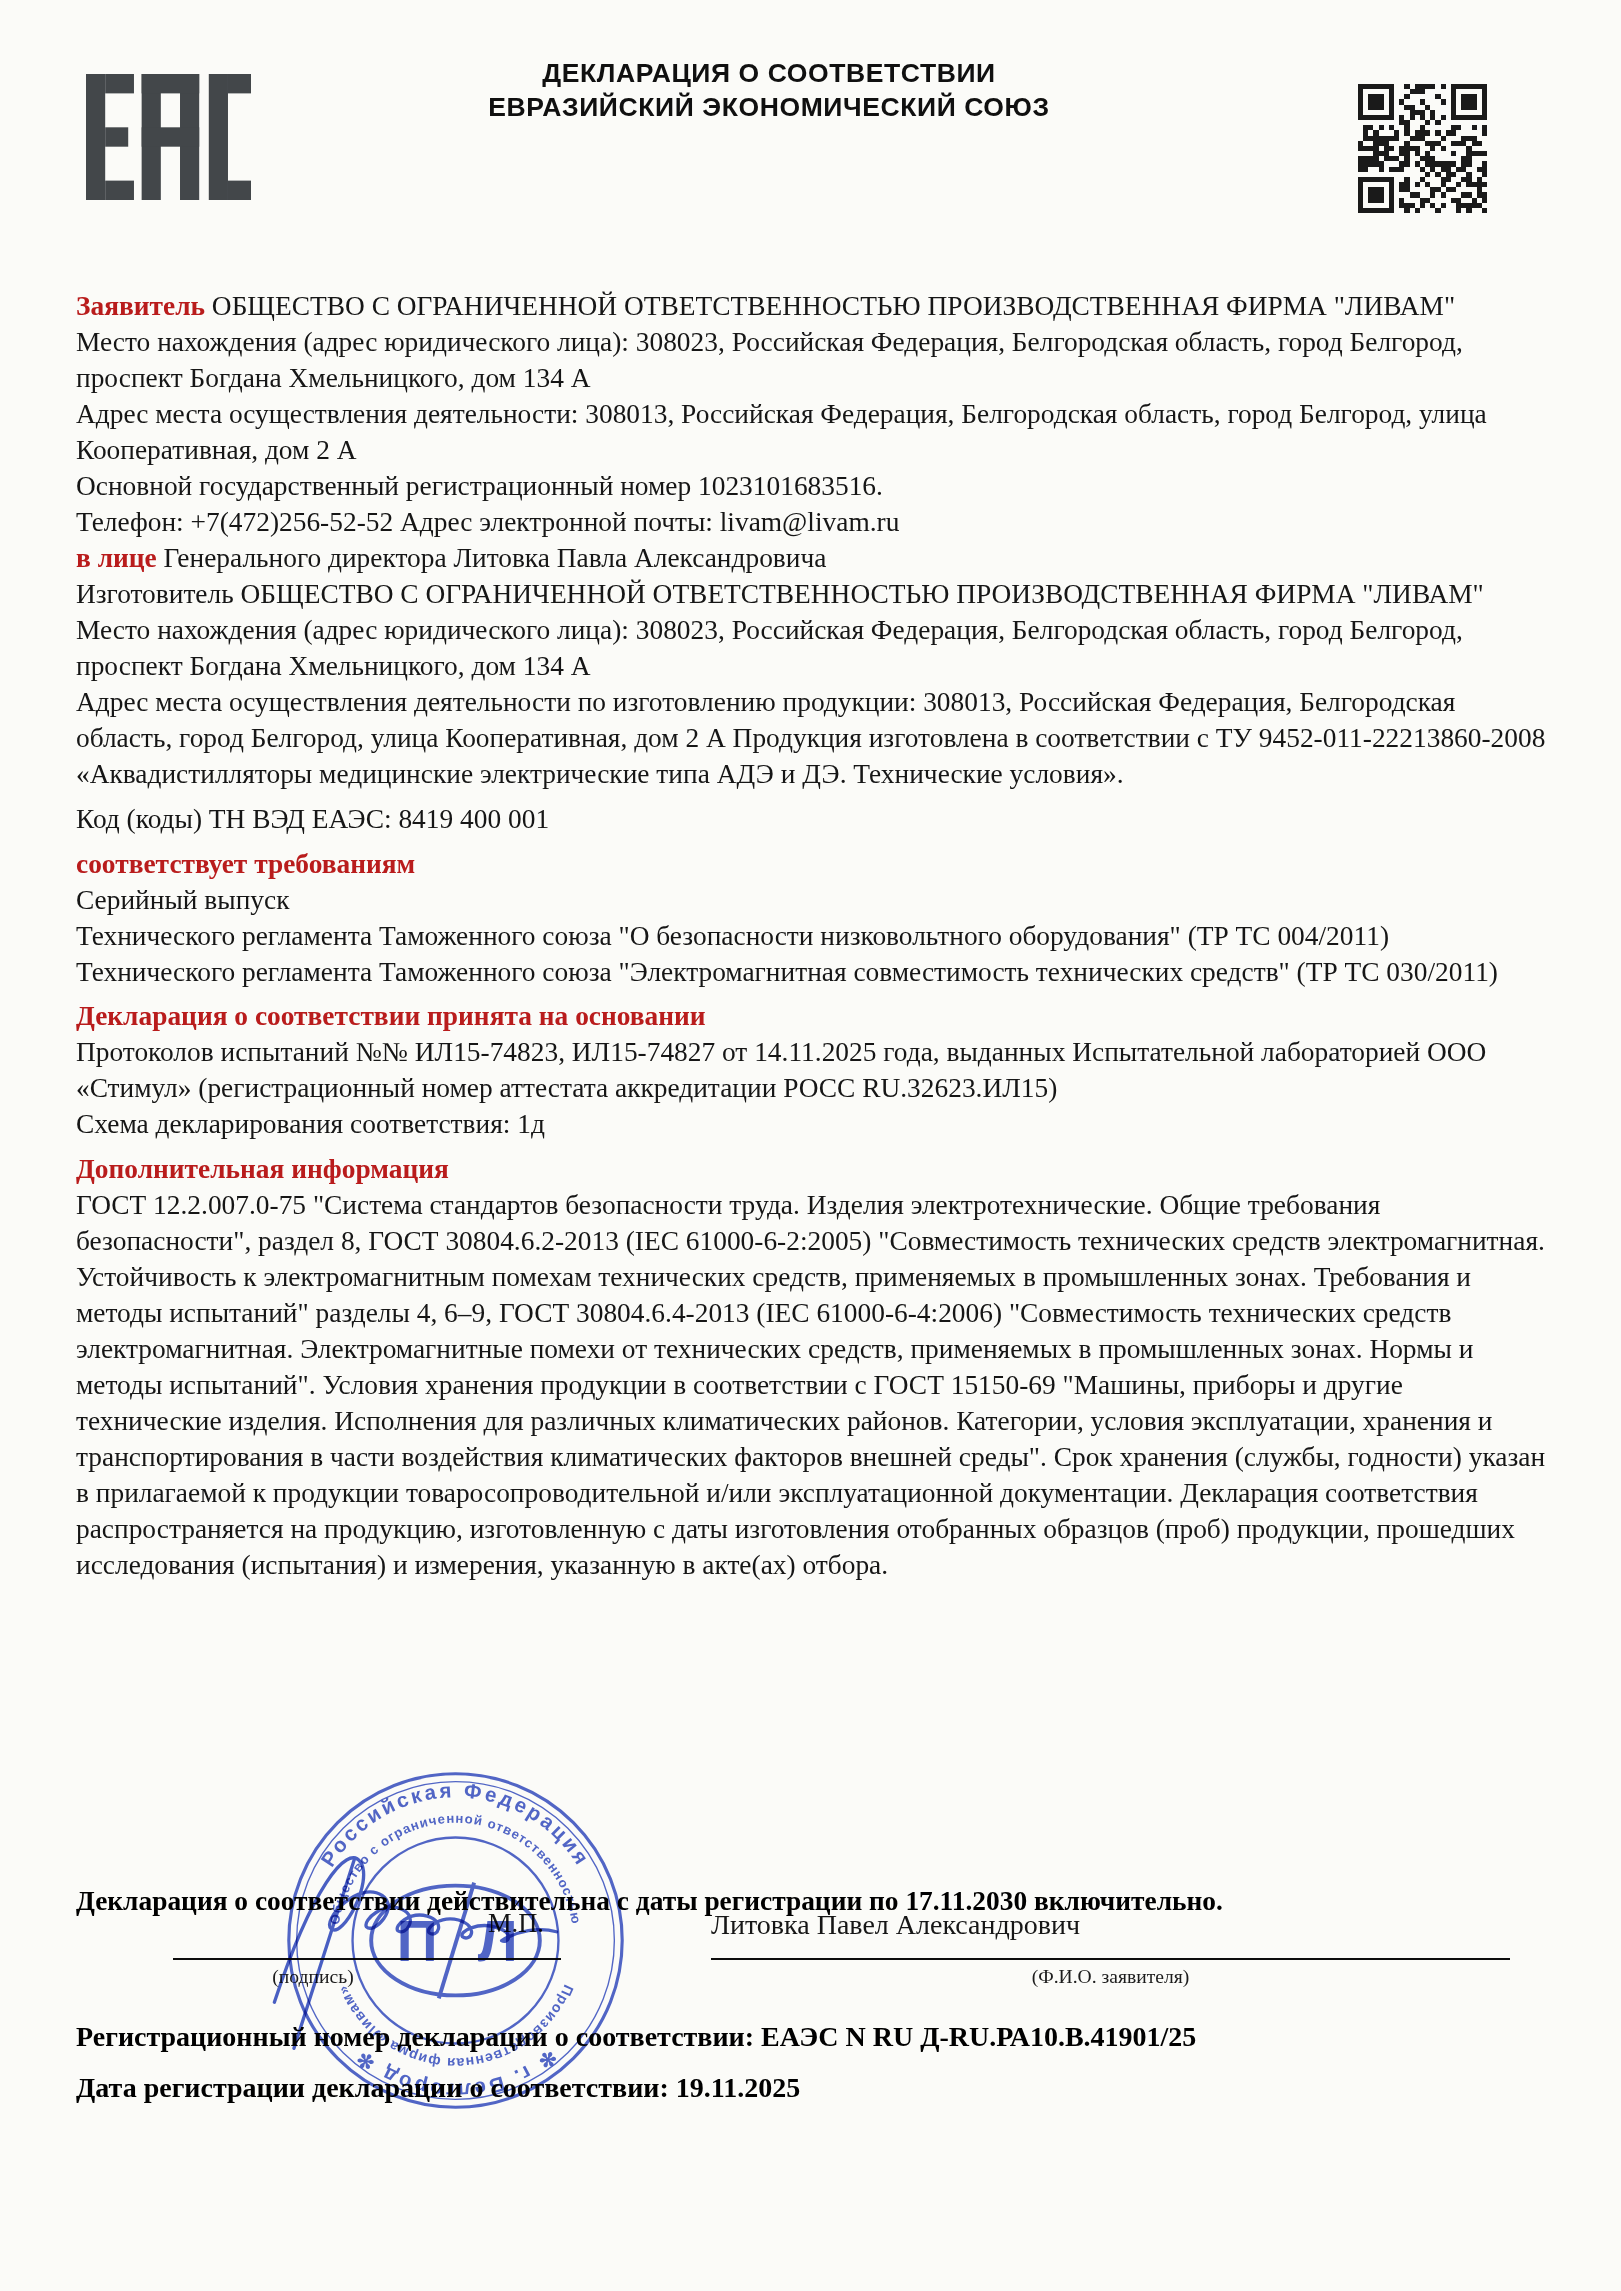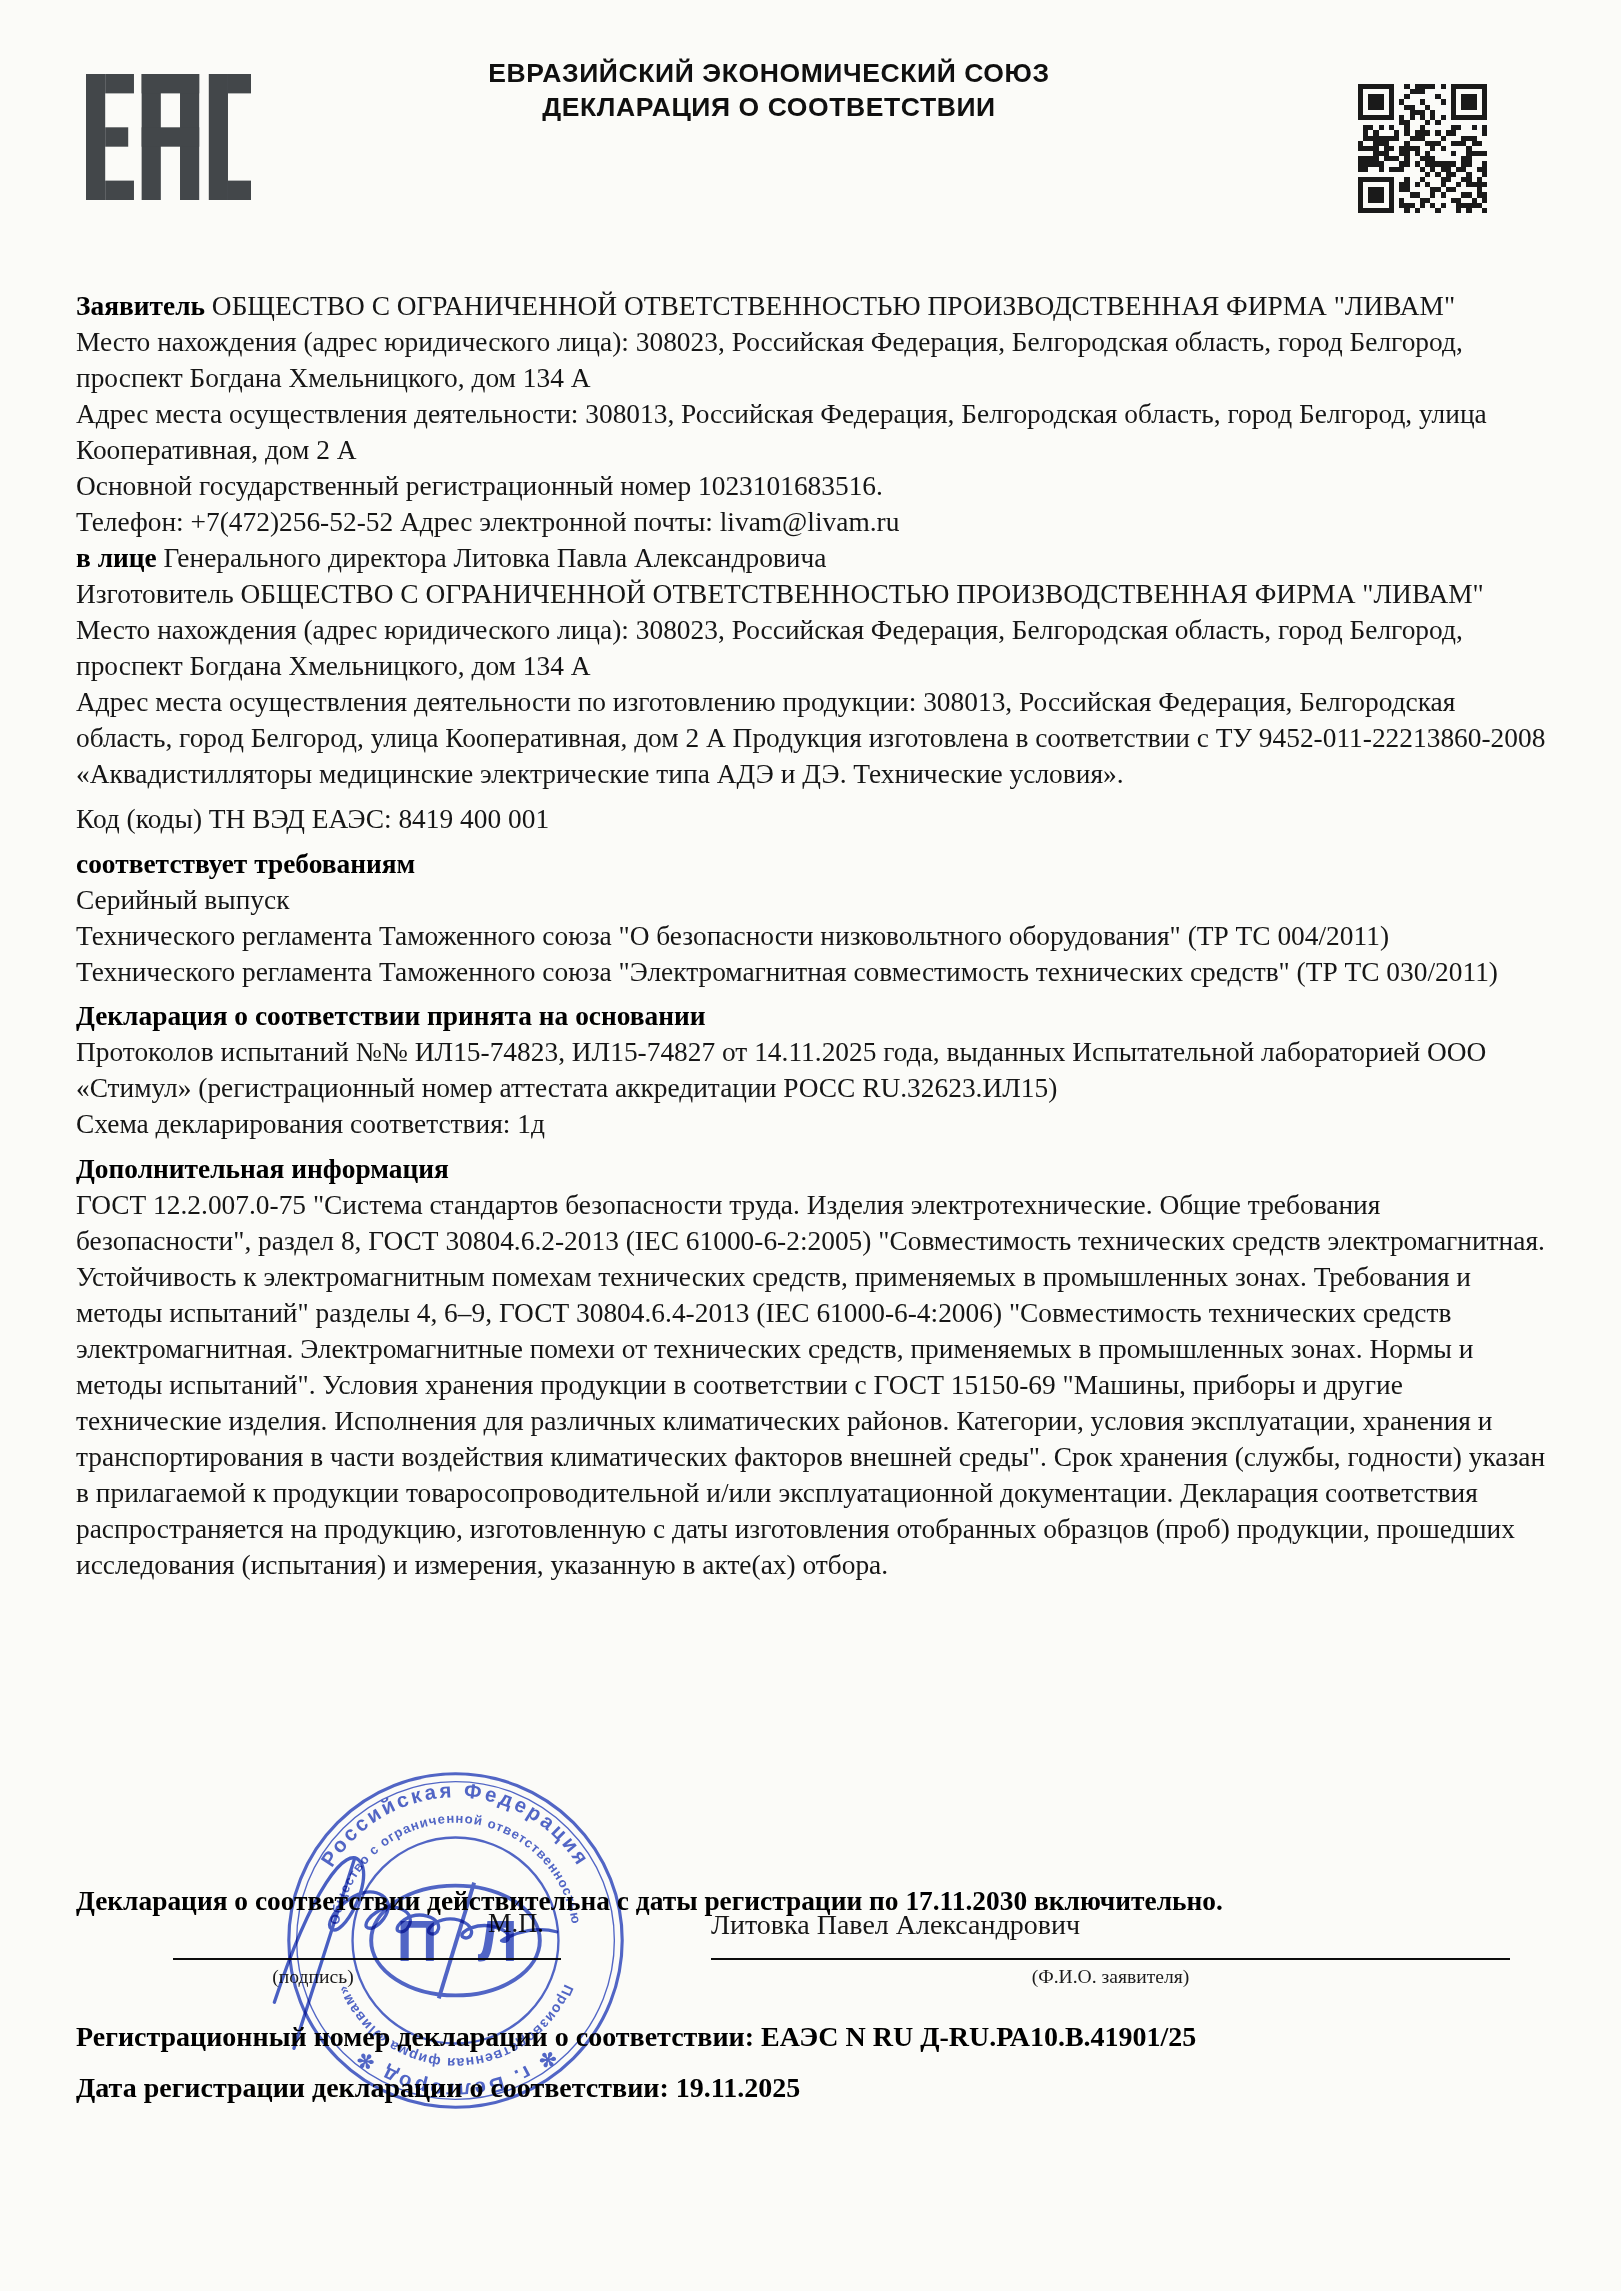--- a/index.html
+++ b/index.html
@@ -23,21 +23,21 @@
     color:#101010;letter-spacing:0.6px;
   }
   .qr{position:absolute;left:1358px;top:84px;width:129px;height:129px;}
   
   .flow{
     position:absolute;left:76px;top:288px;width:1472px;
     font-size:27.4px;line-height:36px;
   }
   .para{margin:0;}
   .gap-md{margin-top:8.8px;}
-  .lead.bold{font-weight:bold;color:#000000;}
+  .lead.bold{font-weight:bold;color:#b91c1c;}
   
   .abs{position:absolute;}
   .validity{
     left:76px;top:1883px;width:1470px;
     font-size:27.4px;line-height:36px;font-weight:bold;color:#000;
   }
   .fio-name{left:711px;top:1909px;width:799px;text-align:left;font-size:28px;}
   .rule{height:2px;background:#0d0d0d;}
   .sig-rule{left:173px;top:1958px;width:388px;}
   .fio-rule{left:711px;top:1958px;width:799px;}
@@ -74,22 +74,22 @@
       <rect x="98" y="0" width="20" height="130"></rect>
       <rect x="58" y="0" width="60" height="20"></rect>
       <rect x="58" y="55" width="60" height="20"></rect>
       <rect x="128" y="0" width="20" height="130"></rect>
       <rect x="148" y="0" width="24" height="20"></rect>
       <rect x="148" y="110" width="24" height="20"></rect>
     </g>
   </svg>
 
   <div class="doc-title">
+    <div>ДЕКЛАРАЦИЯ О СООТВЕТСТВИИ</div>
     <div>ЕВРАЗИЙСКИЙ ЭКОНОМИЧЕСКИЙ СОЮЗ</div>
-    <div>ДЕКЛАРАЦИЯ О СООТВЕТСТВИИ</div>
   </div>
 
   <svg class="qr" id="qr-svg" viewBox="0 0 25 25" shape-rendering="crispEdges" aria-hidden="true">
       <rect x="9" y="0" width="1" height="1" fill="#1a1a1a"></rect>
       <rect x="11" y="0" width="1" height="1" fill="#1a1a1a"></rect>
       <rect x="12" y="0" width="1" height="1" fill="#1a1a1a"></rect>
       <rect x="13" y="0" width="1" height="1" fill="#1a1a1a"></rect>
       <rect x="14" y="0" width="1" height="1" fill="#1a1a1a"></rect>
       <rect x="16" y="0" width="1" height="1" fill="#1a1a1a"></rect>
       <rect x="10" y="1" width="1" height="1" fill="#1a1a1a"></rect>

